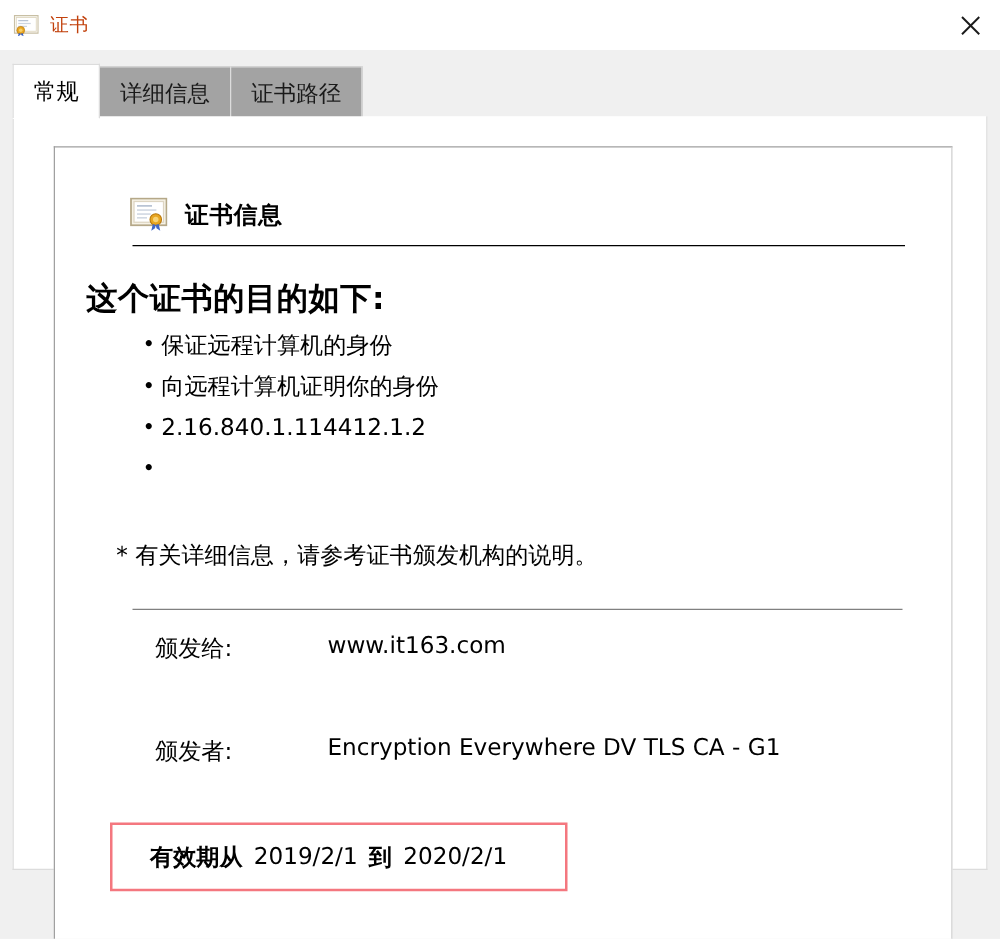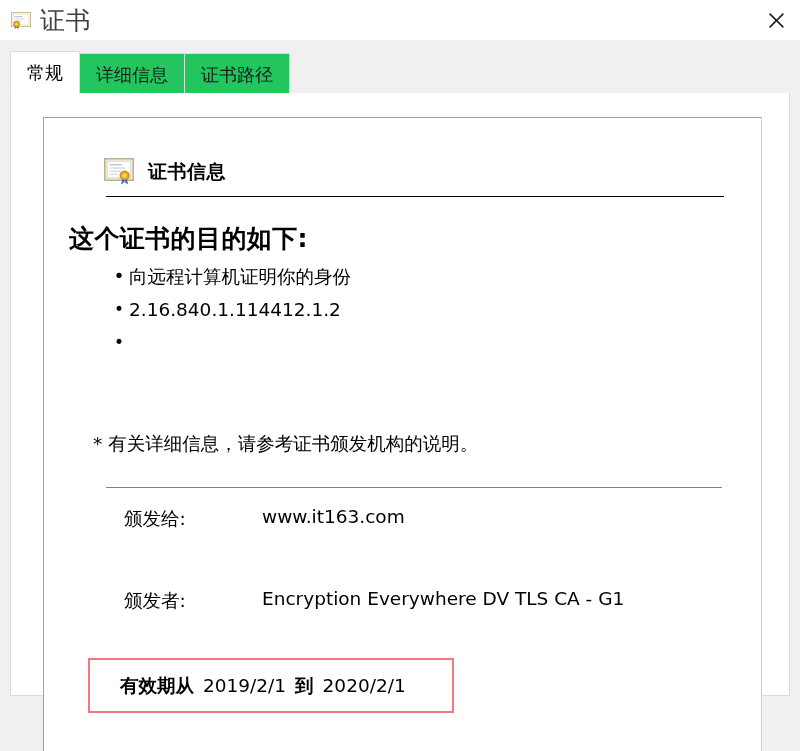--- a/index.html
+++ b/index.html
@@ -36,23 +36,23 @@
   .titlebar-left {
     position: absolute;
     left: 11px;
     top: 0;
     height: 40px;
     display: flex;
     align-items: center;
     gap: 9px;
   }
   .title-text {
-    font-size: 25px;
+    font-size: 15px;
     line-height: 1;
-    color: #404040;
+    color: #c2410c;
     letter-spacing: 0.5px;
   }
   .close-button {
     position: absolute;
     right: 0;
     top: 0;
     width: 47px;
     height: 40px;
     display: flex;
     align-items: center;
@@ -83,21 +83,21 @@
   }
   .tab {
     height: 42px;
     box-sizing: border-box;
     display: flex;
     align-items: center;
     justify-content: center;
     padding: 0 16px;
     font-size: 18px;
     color: #1a1a1a;
-    background: #22c55e;
+    background: #a3a3a3;
     border: 1px solid #dcdcdc;
     border-bottom: none;
     margin-left: -1px;
     cursor: default;
     white-space: nowrap;
   }
   .tab:first-child { margin-left: 0; }
   .tab.active {
     background: #ffffff;
     border-color: #dcdcdc;
@@ -332,20 +332,21 @@
           </svg>
         </span>
         <span class="cert-header-title">证书信息</span>
       </div>
       <div class="rule-dark"></div>
 
       <div class="purpose-heading">这个证书的目的如下:</div>
       <ul class="purpose-list">
         <li>
           <span class="bullet">•</span>
+          <span>保证远程计算机的身份</span>
         </li>
         <li>
           <span class="bullet">•</span>
           <span>向远程计算机证明你的身份</span>
         </li>
         <li>
           <span class="bullet">•</span>
           <span>2.16.840.1.114412.1.2</span>
         </li>
         <li>

